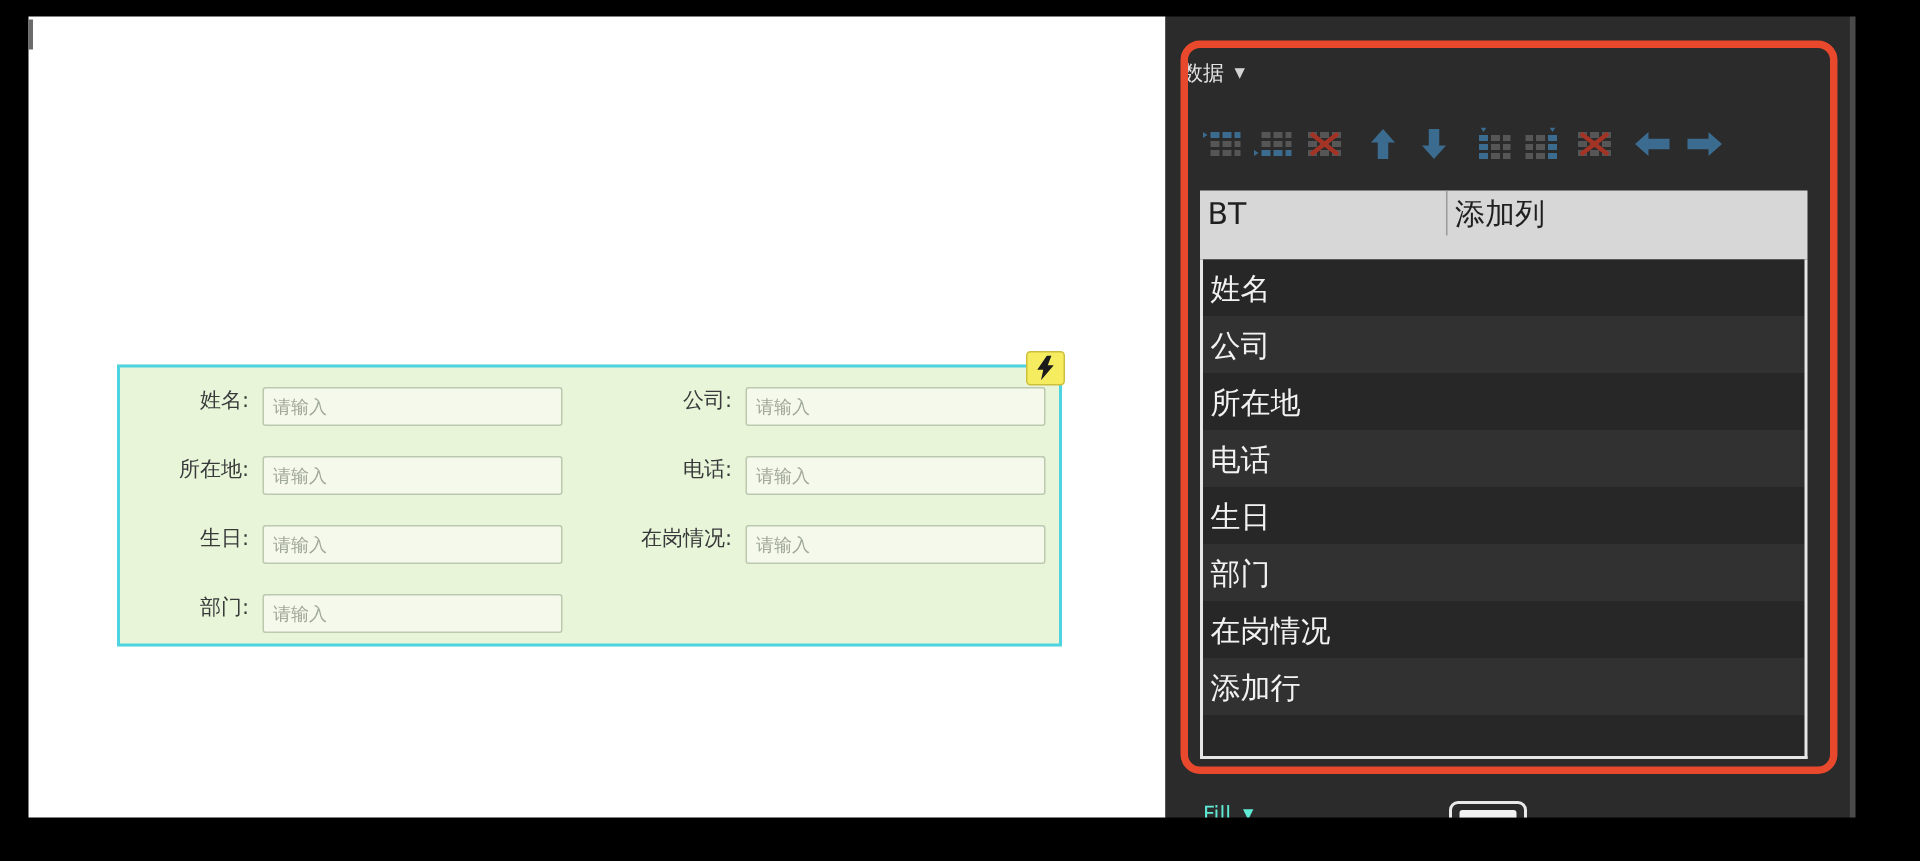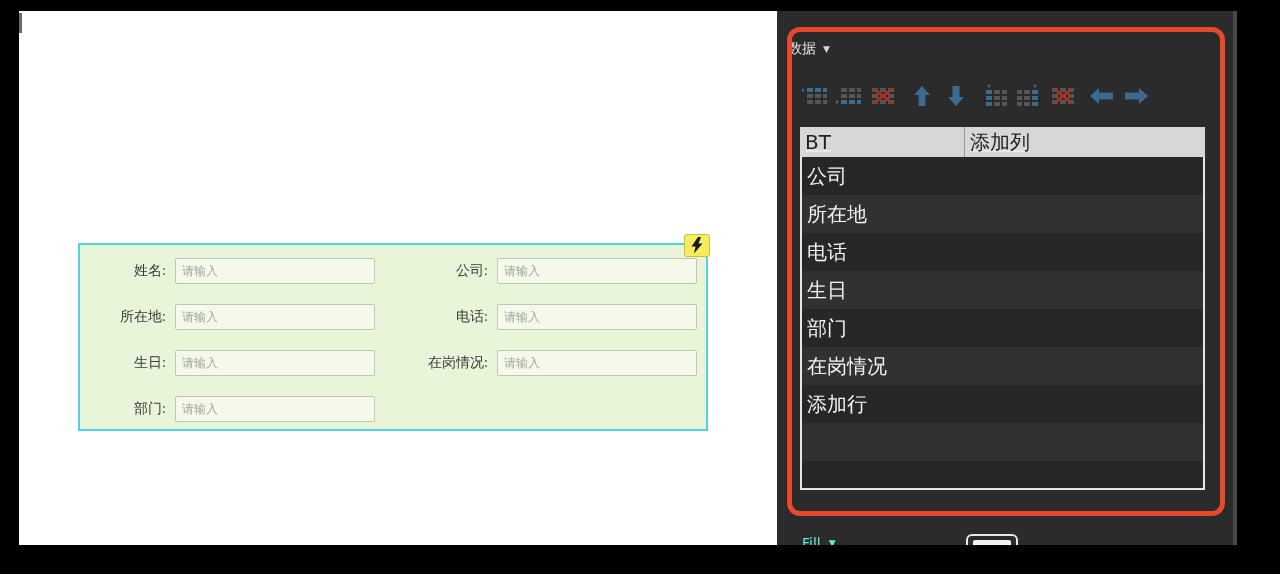--- a/index.html
+++ b/index.html
@@ -13,21 +13,21 @@
 
   
   #form-widget{
     position:absolute;left:78px;top:243px;width:630px;height:188px;box-sizing:border-box;
     background:#e9f5d9;border:2px solid #4ed4e0;
   }
   .form-grid{
     display:grid;grid-template-columns:297px auto;row-gap:20px;
     padding:13px 0 0 11px;
   }
-  .field{display:flex;align-items:center;height:26px;font-family:Liberation Serif, serif;}
+  .field{display:flex;height:26px;}
   .field .lbl{
     font-size:14px;color:#37393a;text-align:right;padding-right:9px;white-space:nowrap;
   }
   .field:nth-child(odd) .lbl{width:75px;}
   .field:nth-child(even) .lbl{width:100px;}
   .field input{
     width:200px;height:26px;box-sizing:border-box;background:#f4f9ec;
     border:1px solid #bcc9ae;border-radius:2px;padding:0 6px;
     font-size:12px;color:#7f1d1d;font-family:inherit;outline:none;
   }
@@ -52,21 +52,21 @@
 
   #data-title{position:absolute;left:11px;top:29px;font-size:14px;color:#e5e5e5;display:flex;align-items:center;gap:7px;}
   #data-title .caret{font-size:9px;color:#d5d5d5;}
 
   #data-toolbar{position:absolute;left:25px;top:74px;display:flex;align-items:center;gap:8px;}
   #data-toolbar .tb-icon{width:26px;height:22px;display:block;cursor:pointer;}
   #data-toolbar .grp{margin-left:5px;}
 
   
   #grid-table{position:absolute;left:23px;top:116px;width:405px;}
-  #grid-header{display:flex;height:30px;background:#d7d7d7;text-decoration:underline;}
+  #grid-header{display:flex;height:46px;background:#d7d7d7;}
   #grid-header .hcell{
     box-sizing:border-box;height:30px;line-height:30px;padding-left:5px;
     font-size:20px;color:#1f1f1f;overflow:hidden;white-space:nowrap;
   }
   #grid-header .hcell.c0{width:165px;border-right:1px solid #9a9a9a;}
   #grid-header .hcell.c1{width:163px;border-right:1px solid #9a9a9a;}
   #grid-header .hcell.c2{width:76px;}
   #grid-body{
     box-sizing:border-box;height:333px;
     border:2px solid #e6e6e6;border-top:none;
@@ -253,20 +253,21 @@
       <polygon points="25,11 16,3 16,7.5 2,7.5 2,14.5 16,14.5 16,19" fill="#3b6c90"></polygon>
     </svg>
   </div>
 
   <div id="grid-table">
     <div id="grid-header">
       <div class="hcell c0">BT</div>
       <div class="hcell c2">添加列</div>
     </div>
     <div id="grid-body">
+      <div class="grow">姓名</div>
       <div class="grow">公司</div>
       <div class="grow">所在地</div>
       <div class="grow">电话</div>
       <div class="grow">生日</div>
       <div class="grow">部门</div>
       <div class="grow">在岗情况</div>
       <div class="grow">添加行</div>
     </div>
   </div>
 

